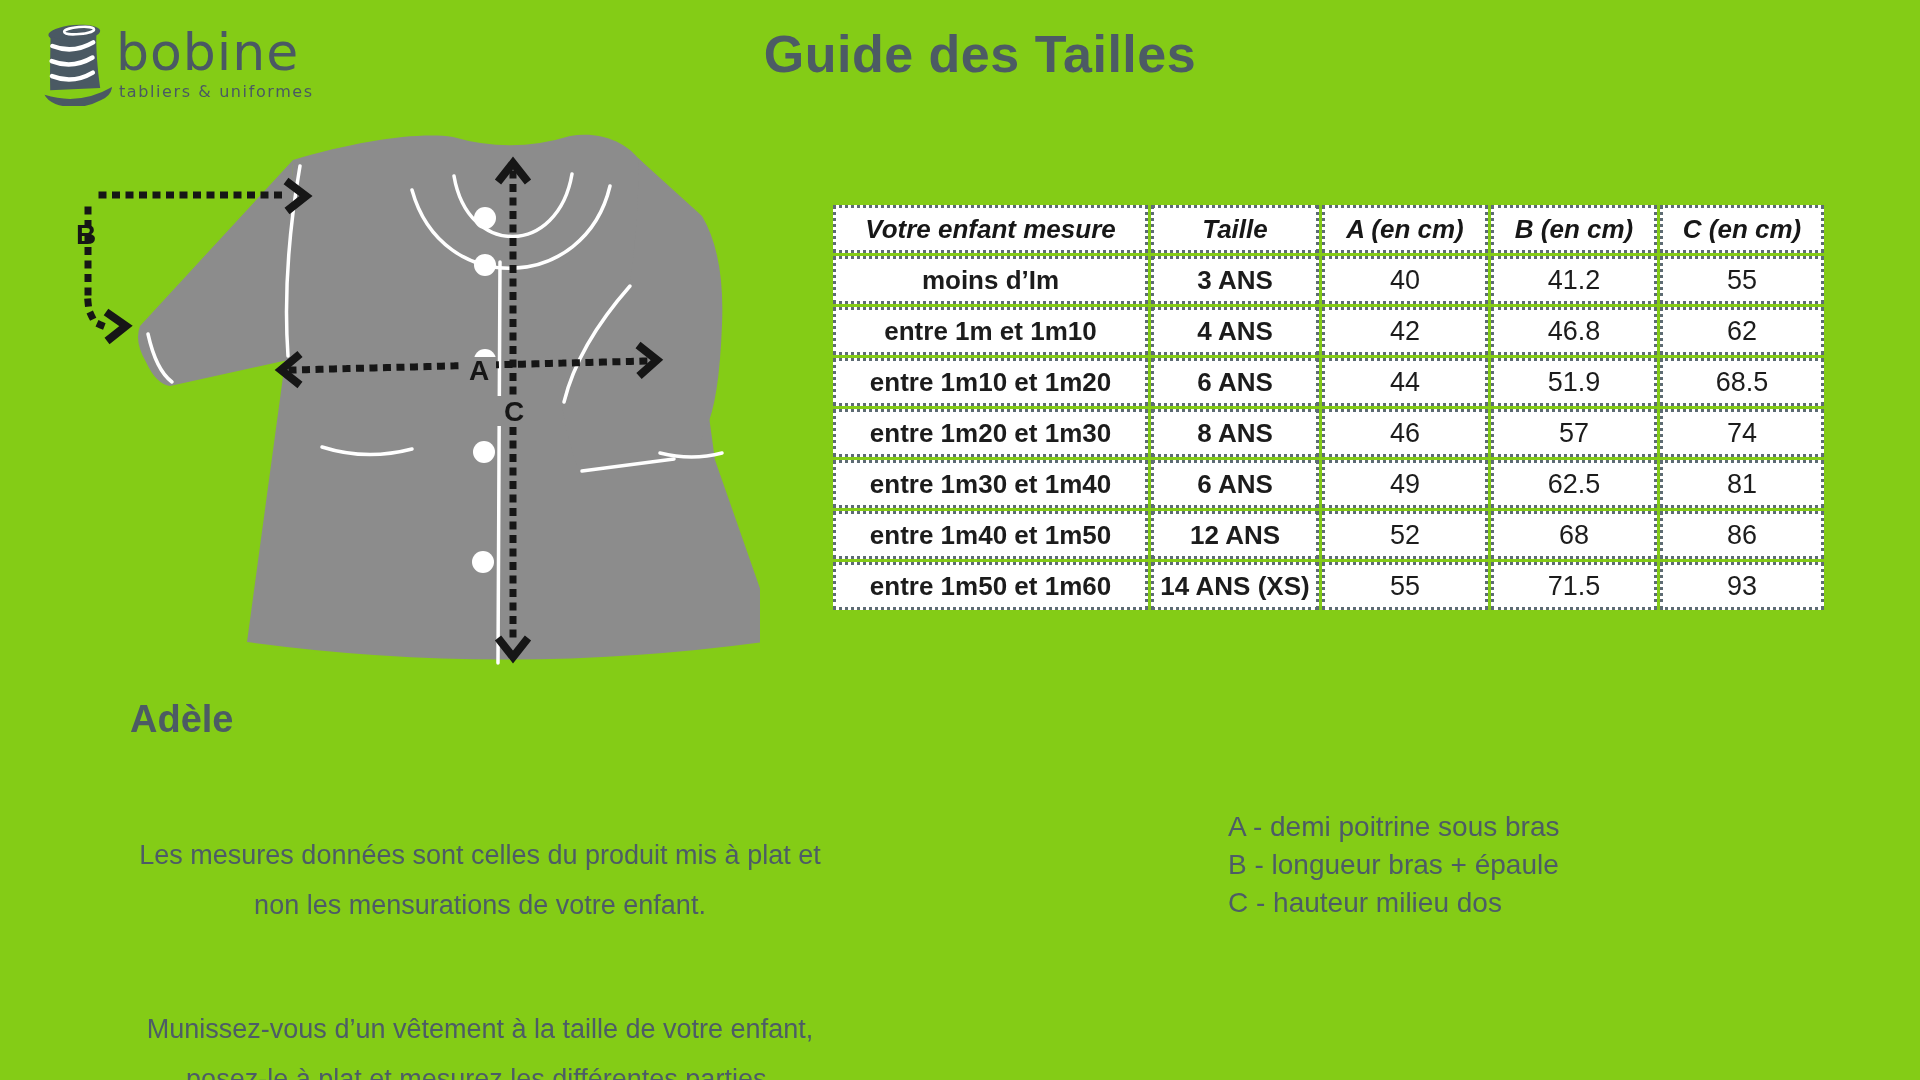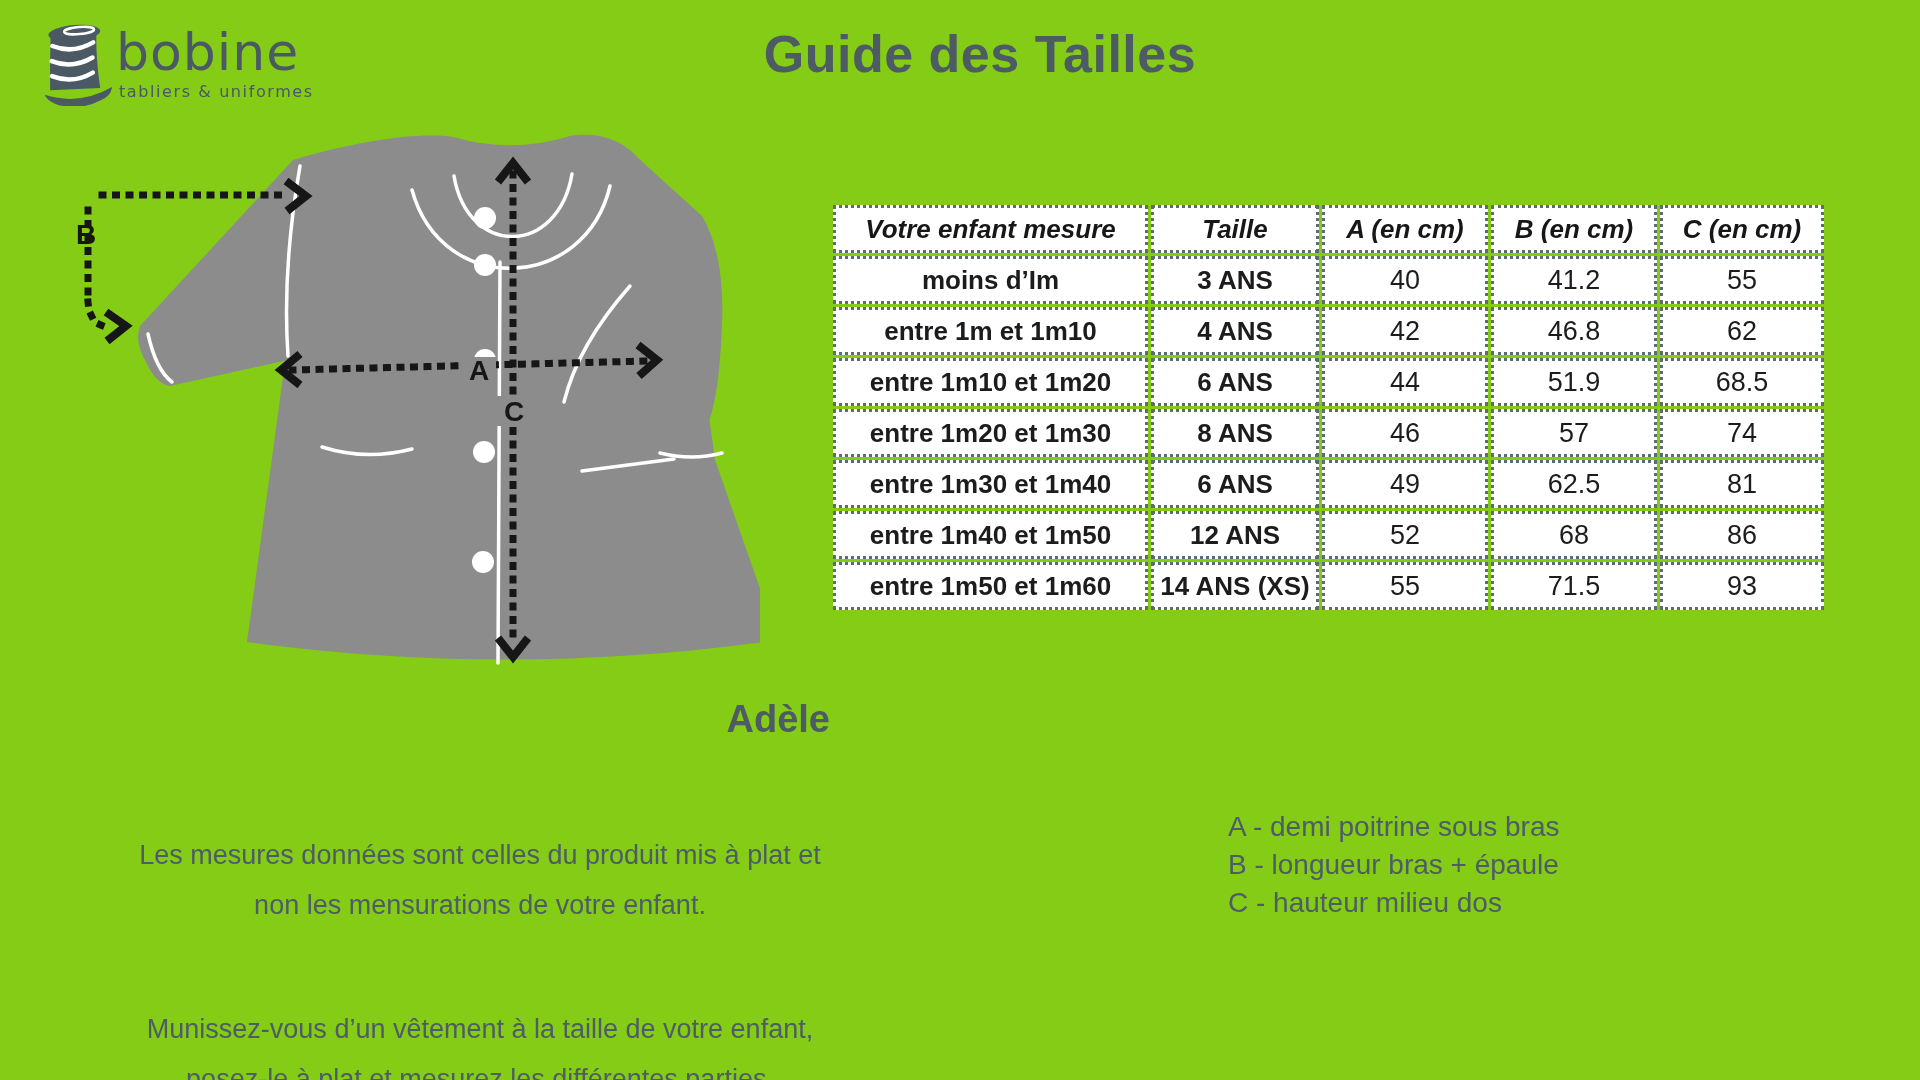--- a/index.html
+++ b/index.html
@@ -34,21 +34,21 @@
     font-size: 52px; font-weight: 700; color: #4c5b64;
     letter-spacing: 0.5px;
   }
 
   
   .illustration { position: absolute; left: 60px; top: 130px; width: 700px; height: 560px; }
   .measure-label { font-weight: 700; font-size: 28px; fill: #161616; font-family: "Liberation Sans", sans-serif; }
 
   .product-name {
     position: absolute; left: 130px; top: 698px; width: 700px;
-    text-align: right; font-size: 38px; font-weight: 700; color: #4c5b64;
+    text-align: left; font-size: 38px; font-weight: 700; color: #4c5b64;
   }
 
   
   .notes {
     position: absolute; left: 40px; top: 780px; width: 880px;
     text-align: center; color: #4d5c66;
     font-size: 27px; line-height: 50px; white-space: pre-line;
   }
   .notes .para + .para { margin-top: 24px; }
 

